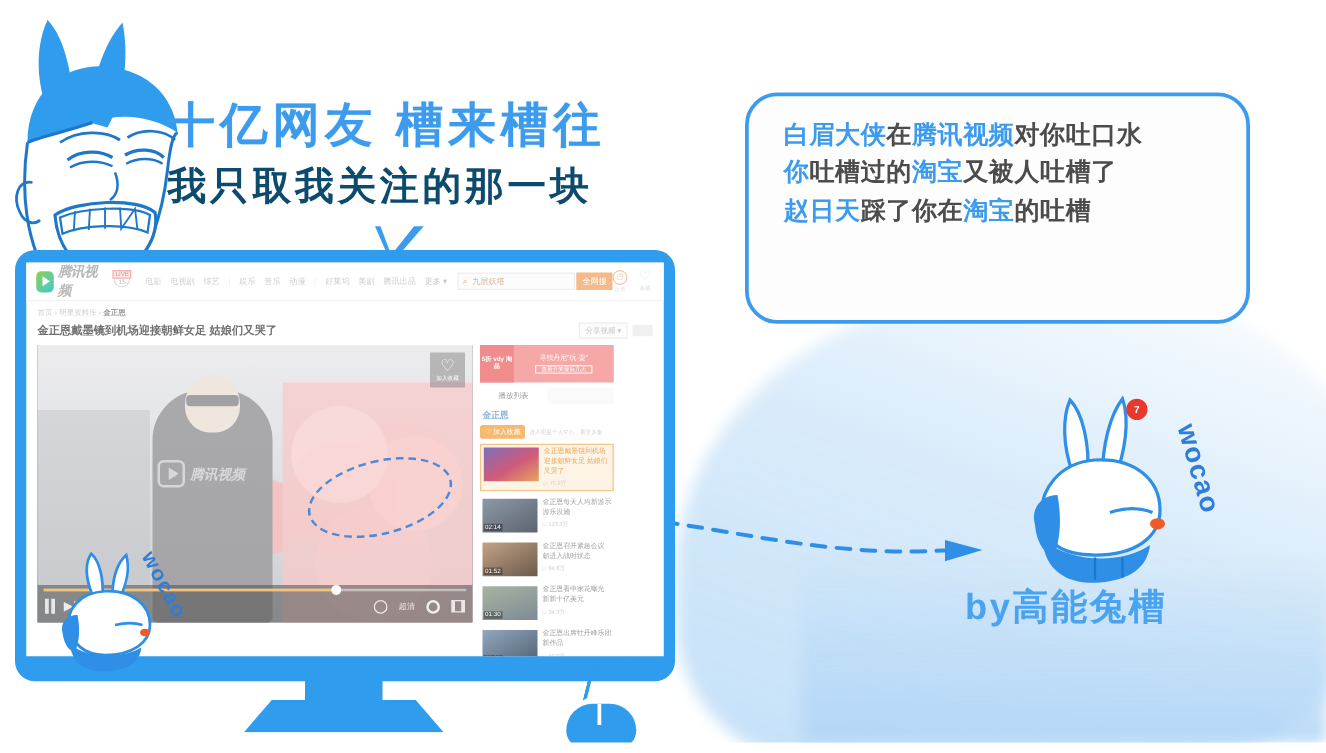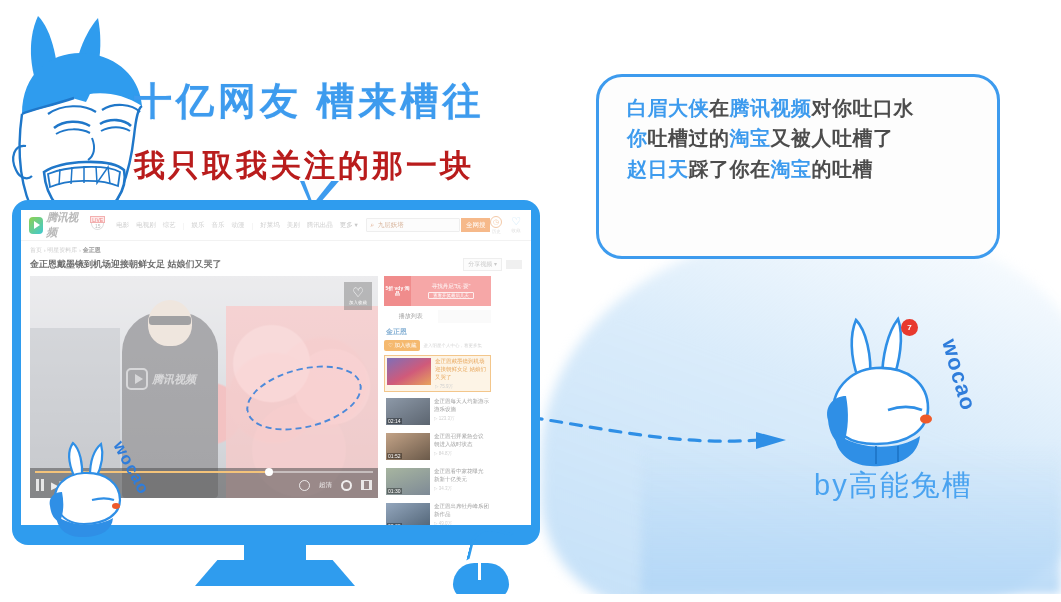--- a/index.html
+++ b/index.html
@@ -37,23 +37,23 @@
   .troll { position: absolute; left: 0px; top: 6px; width: 200px; height: 230px; }
   .headline {
     position: absolute; left: 134px; top: 78px; width: 400px;
   }
   .headline .l1 {
     font-size: 38px; color: #3d9bee; letter-spacing: 4px;
     font-weight: 700; line-height: 1.25; white-space: nowrap;
     text-shadow: 0 0 1px rgba(61,155,238,.4);
   }
   .headline .l2 {
-    font-size: 31px; color: #b91c1c; letter-spacing: 3px;
+    font-size: 31px; color: #0c4a6e; letter-spacing: 3px;
     font-weight: 700; line-height: 1.5; white-space: nowrap;
-    margin-top: 17px;
+    margin-top: 0;
   }
 
   
   .bubble {
     position: absolute; left: 596px; top: 74px;
     width: 404px; height: 185px;
     background: #fdfdfd;
     border: 3px solid #3d9bee;
     border-radius: 26px;
   }
@@ -389,23 +389,22 @@
     background: #e8392e; color: #fff; font-size: 8px; font-weight: 700;
     display: flex; align-items: center; justify-content: center;
   }
   .wocao {
     position: absolute; color: #2f7ddb; font-weight: 700;
     font-size: 22px; letter-spacing: 1px;
   }
 
   .by-line {
     position: absolute; left: 772px; top: 466px;
-    font-size: 29px; color: #4aa3f0; font-weight: 400; letter-spacing: 2px;
+    font-size: 29px; color: #4aa3f0; font-weight: 700; letter-spacing: 2px;
     white-space: nowrap;
-    margin-left: 42px;
   }
 
   svg { display: block; overflow: visible; }
 </style>
 </head>
 <body>
 
 <div id="stage">
 
   <div class="wash"></div>

